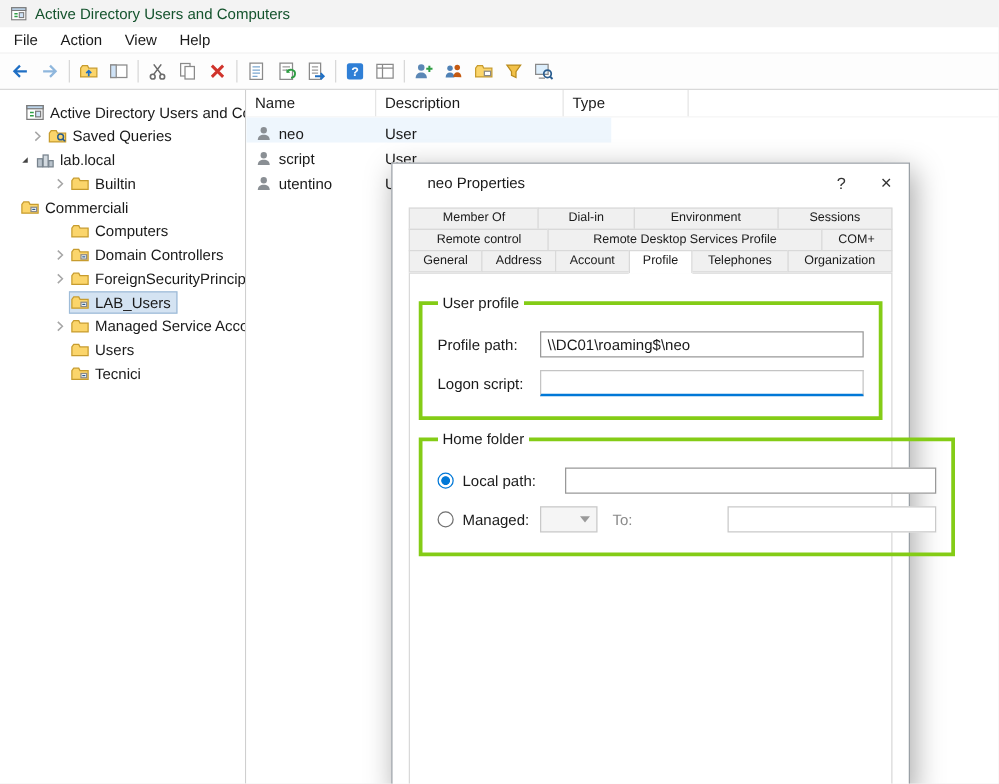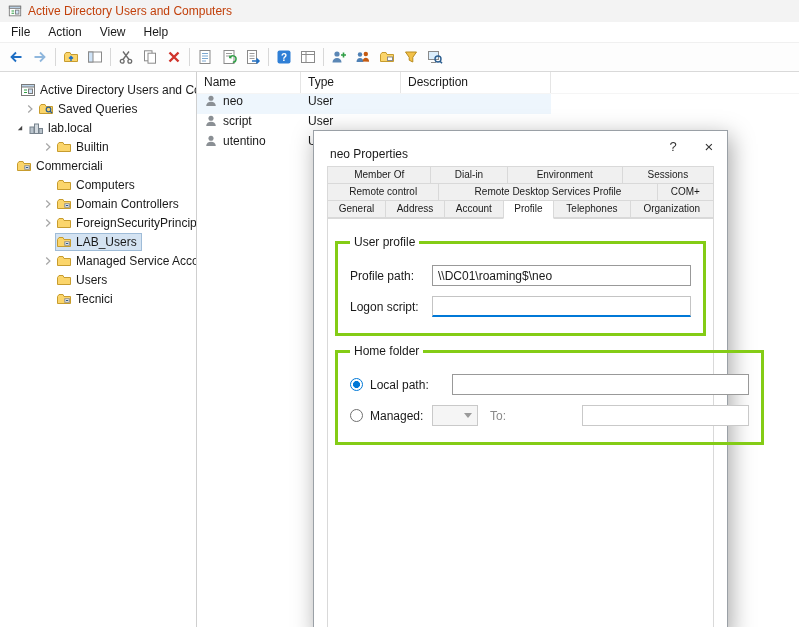--- a/index.html
+++ b/index.html
@@ -3,21 +3,21 @@
 <meta charset="utf-8">
 <style>
   * { box-sizing: border-box; margin: 0; padding: 0; }
   html,body { background:#e8e8e8; }
   body { font-family:"Liberation Sans", sans-serif; }
   .window { position:relative; width:799px; height:627px; background:#fff; overflow:hidden;
             font-size:12px; color:#1a1a1a; }
 
   
   .titlebar { height:22px; background:#f3f3f3; display:flex; align-items:center; padding-left:8px; gap:6px; }
-  .titlebar .title-text { color:#c2410c; font-size:12px; }
+  .titlebar .title-text { color:#14532d; font-size:12px; }
   .app-icon svg { width:14px; height:14px; display:block; }
 
   
   .menubar { height:21px; background:#fff; display:flex; align-items:center; padding-left:2px;
              border-bottom:1px solid #f0f0f0; }
   .menu-item { padding:2px 9px; cursor:default; }
 
   
   .toolbar { height:29px; background:#fdfdfd; border-bottom:1px solid #d9d9d9;
              display:flex; align-items:center; padding-left:4px; }
@@ -33,33 +33,33 @@
   .chev { width:15px; flex:0 0 15px; display:flex; align-items:center; justify-content:center; }
   .chev svg { width:14px; height:14px; display:block; }
   .hl { display:flex; align-items:center; height:18px; padding:0 3px 0 1px; gap:4px; }
   .tree-item.selected .hl { background:#d4e3f2; box-shadow:inset 0 0 0 1px #9fbcd8; }
   .ticon svg { width:16px; height:16px; display:block; }
   .tlabel { padding-right:2px; }
 
   .list-pane { flex:1; background:#fff; overflow:hidden; }
   .list-header { display:flex; height:22px; align-items:stretch; border-bottom:1px solid #f5f5f5; }
   .hcell { padding:3px 7px; border-right:1px solid #e5e5e5; cursor:default; }
-  .lrow { display:flex; height:20px; align-items:flex-start; width:354px; cursor:default; }
+  .lrow { display:flex; height:20px; align-items:flex-end; width:292px; cursor:default; }
   .lrow.hot { background:#eef6fd; }
   .cell { padding:0 7px; overflow:hidden; white-space:nowrap; }
   .cell.name { width:104px; flex:0 0 104px; display:flex; align-items:center; gap:5px; }
   .cell.type { width:100px; flex:0 0 100px; }
   .cell.desc { width:150px; flex:0 0 150px; }
   .uicon svg { width:14px; height:14px; display:block; }
 
   
   .dialog { position:absolute; left:313px; top:130px; width:415px; height:505px; background:#fff;
             border:1px solid #9aa0a6; box-shadow:3px 6px 22px rgba(0,0,0,.35);
             display:flex; flex-direction:column; }
-  .dialog-titlebar { height:30px; flex:0 0 30px; display:flex; align-items:flex-end; padding-left:16px; }
+  .dialog-titlebar { height:30px; flex:0 0 30px; display:flex; align-items:center; padding-left:16px;margin-left:12px; }
   .dlg-title { flex:1; }
   .dlg-btn { width:36px; height:30px; display:flex; align-items:center; justify-content:center;
              font-size:13px; color:#333; cursor:default; }
   .dlg-btn.close { font-size:15px; }
 
   .tabs { padding:6px 13px 0; display:flex; flex-direction:column; }
   .tab-row { display:flex; }
   .tab { background:#f0f0f0; border:1px solid #d9d9d9; margin-left:-1px; margin-top:-1px;
          padding:2px 5px 3px; text-align:center; font-size:10px; white-space:nowrap; cursor:default; }
   .tab-row .tab:first-child { margin-left:0; }
@@ -431,22 +431,22 @@
                 <path d="M9.8 9.5h2.5" stroke="#2a5d8f"></path>
               </svg>
             </span>
             <span class="tlabel">Tecnici</span>
           </span>
         </div>
       </div>
     <div class="list-pane">
       <div class="list-header" id="list-header">
           <div class="hcell" style="width: 104px; flex: 0 0 104px;">Name</div>
+          <div class="hcell" style="width: 150px; flex: 0 0 150px;">Description</div>
           <div class="hcell" style="width: 100px; flex: 0 0 100px;">Type</div>
-          <div class="hcell" style="width: 150px; flex: 0 0 150px;">Description</div>
         </div>
       <div id="list-rows">
           <div class="lrow hot">
             <div class="cell name">
               <span class="uicon">
                 <svg xmlns="http://www.w3.org/2000/svg" viewBox="0 0 16 16">
                   <circle cx="8" cy="4.8" r="2.9" fill="#8a8f94"></circle>
                   <path d="M2.5 13.8c0-3.4 2.5-5 5.5-5s5.5 1.6 5.5 5z" fill="#8a8f94"></path>
                 </svg>
               </span>

